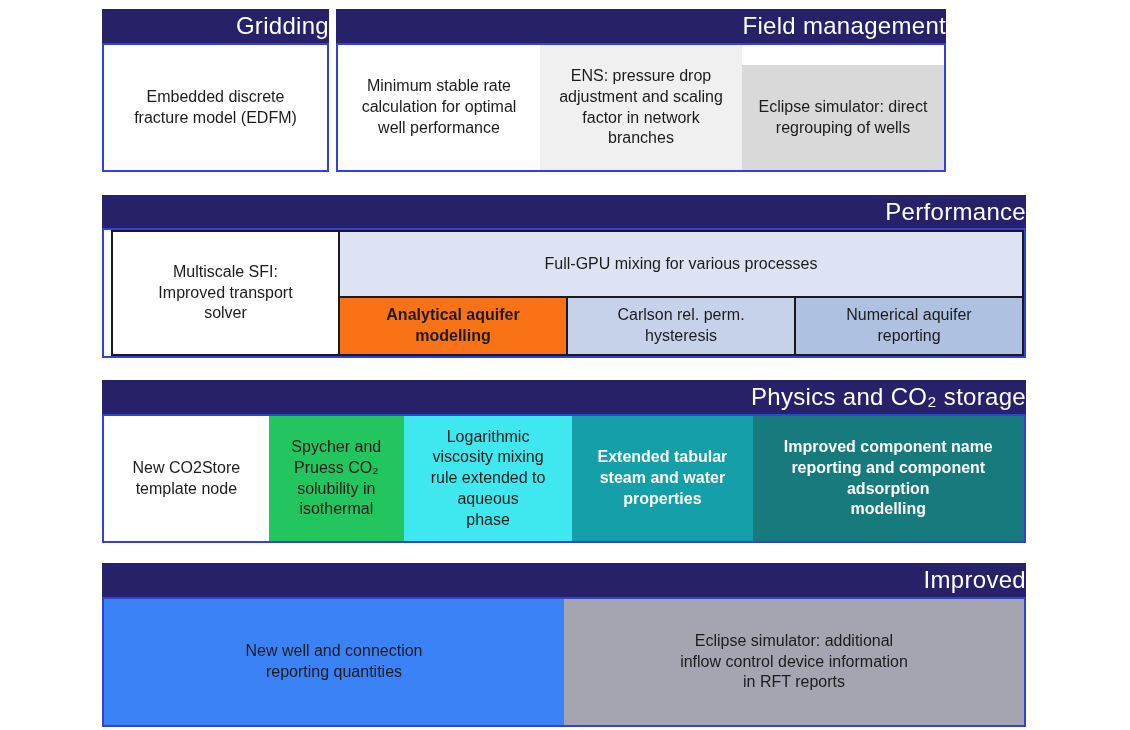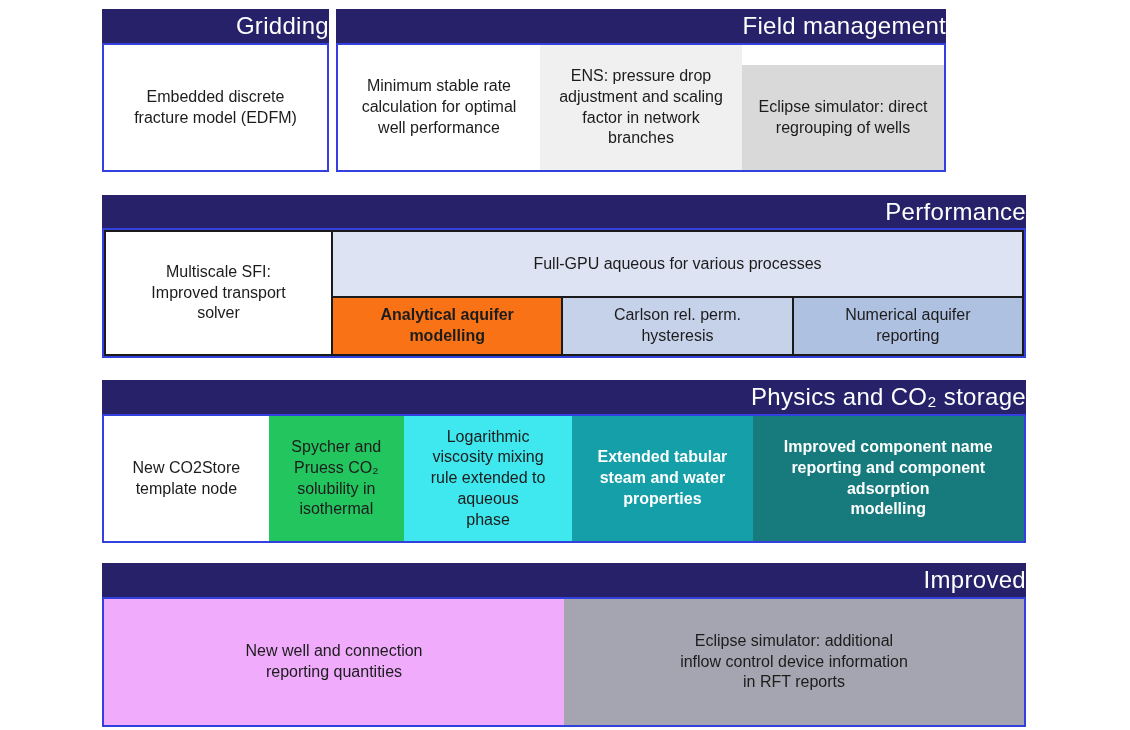--- a/index.html
+++ b/index.html
@@ -41,21 +41,21 @@
   .bg-lav-3{background:#afc1e1;}
 
   
   .bg-cyan-pale{background:#22c55e;}
   .bg-cyan{background:#3fe8ef;}
   .bg-teal{background:#149fa9;color:#ffffff;font-weight:bold;}
   .bg-teal-dark{background:#177a7d;color:#ffffff;font-weight:bold;}
 
   
   .us-cell{flex:1 1 0;}
-  .bg-grey-lav{background:#f0abfc;}
+  .bg-grey-lav{background:#3b82f6;}
   .bg-grey-slate{background:#a5a5b1;}
 </style>
 </head>
 <body>
 
 <div class="section" style="left:102px;top:9px;width:227px;">
   <div class="sec-header">
     <span>Gridding</span>
   </div>
   <div class="sec-body" style="height:129px;">
@@ -86,30 +86,30 @@
       <span>Eclipse simulator: direct
 regrouping of wells</span>
     </div>
   </div>
 </div>
 
 <div class="section" style="left:102px;top:195px;width:924px;border-radius:30px;">
   <div class="sec-header" style="height:33px;">
     <span>Performance</span>
   </div>
-  <div class="sec-body" style="height:130px;">
+  <div class="sec-body" style="height:130px;padding-left:7px;">
     <div class="perf-inner">
       <div class="cell perf-left">
         <span>Multiscale SFI:
 Improved transport
 solver</span>
       </div>
       <div class="perf-right">
         <div class="cell perf-gpu">
-          <span>Full-GPU aqueous for various processes</span>
+          <span>Full-GPU mixing for various processes</span>
         </div>
         <div class="perf-row">
           <div class="cell perf-sub bg-lav-1">
             <span>Analytical aquifer
 modelling</span>
           </div>
           <div class="cell perf-sub bg-lav-2">
             <span>Carlson rel. perm.
 hysteresis</span>
           </div>

